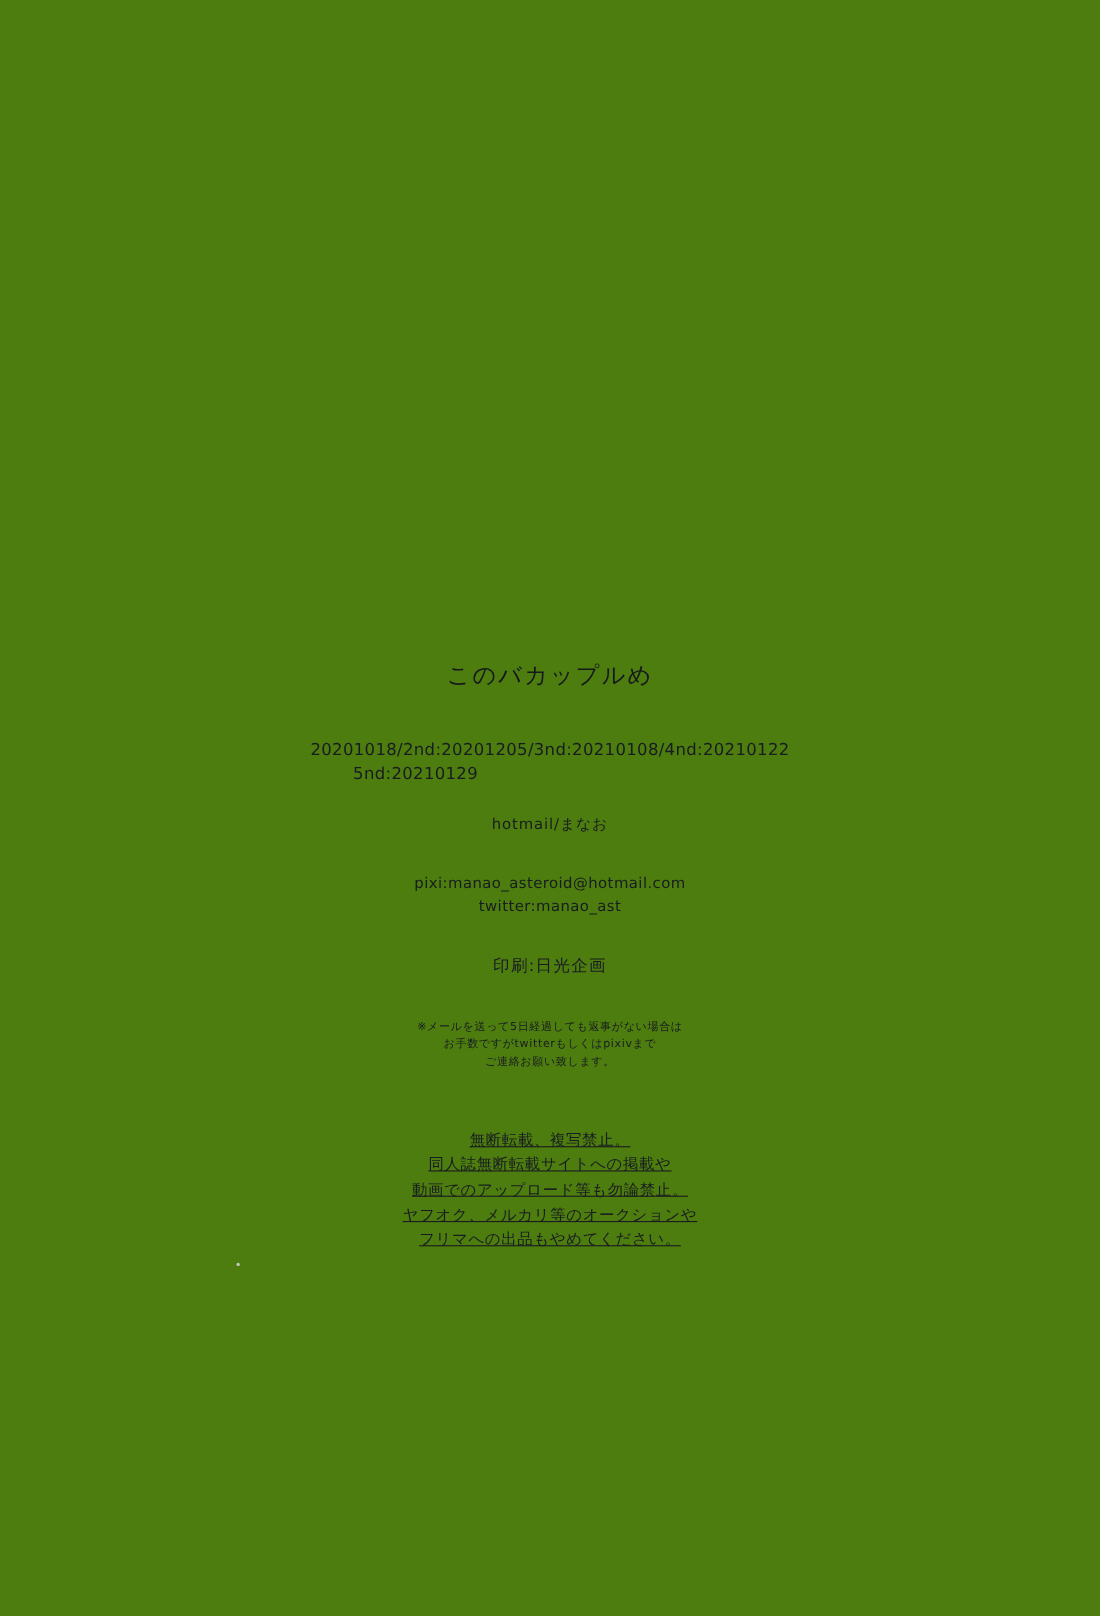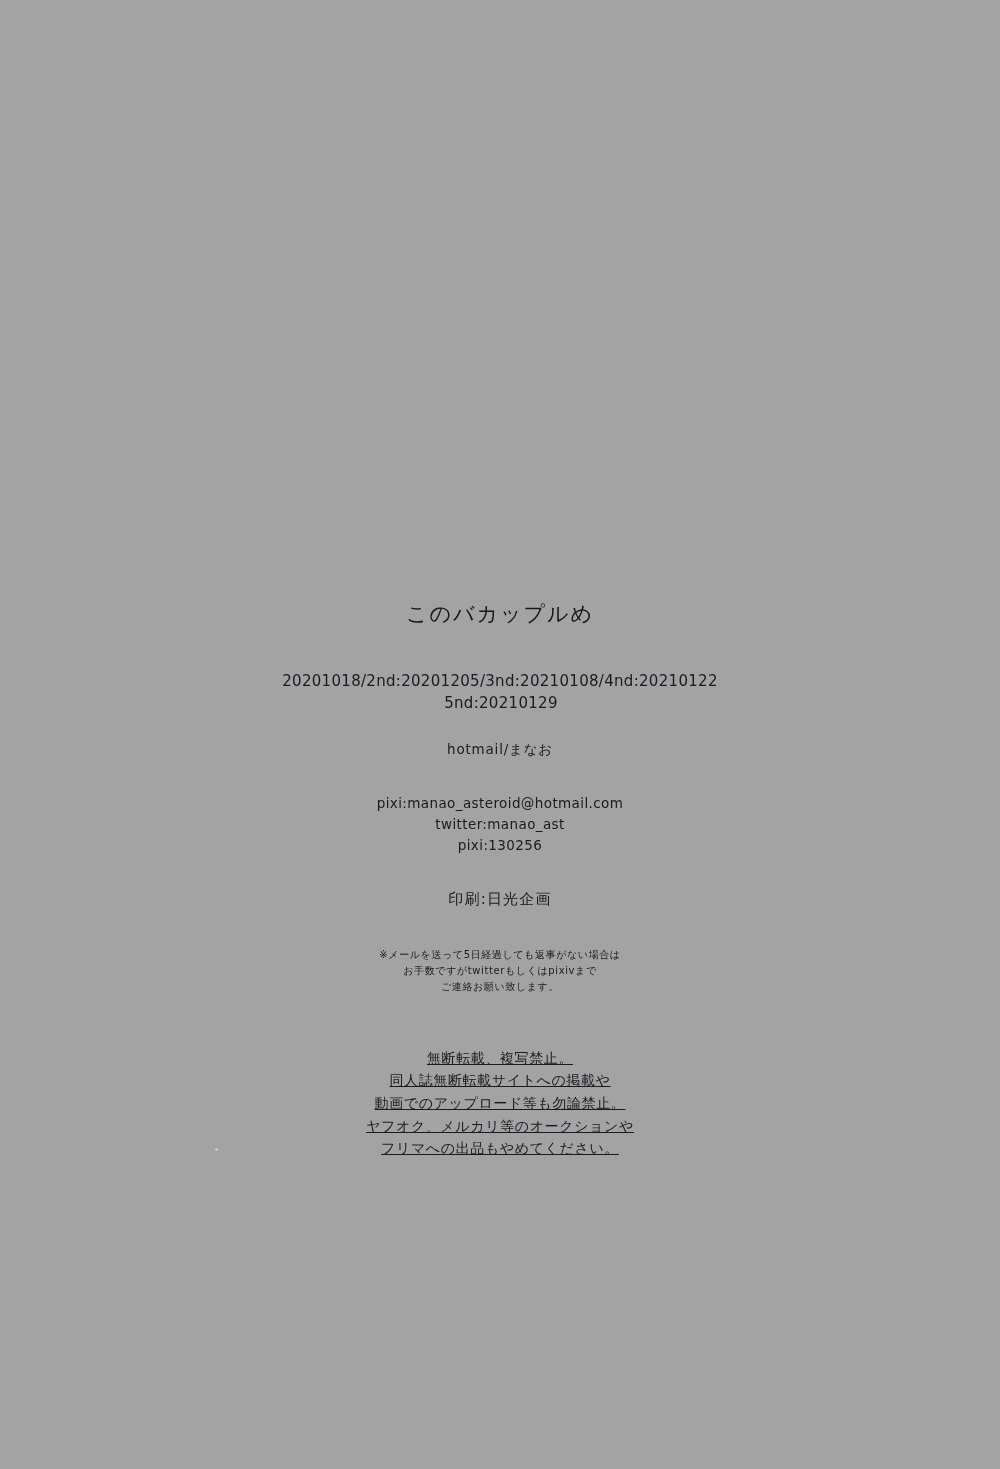--- a/index.html
+++ b/index.html
@@ -14,21 +14,21 @@
     color: #1a1a1a;
     position: relative;
     overflow: hidden;
   }
   .page {
     position: absolute;
     left: 0;
     top: 0;
     width: 1000px;
     height: 1469px;
-    background: #a3a3a3;
+    background: #4d7c0f;
   }
   .colophon {
     position: absolute;
     left: 0;
     top: 600px;
     width: 1000px;
     text-align: center;
   }
   .title {
     font-size: 21px;
@@ -40,21 +40,21 @@
   }
   .dates {
     font-size: 15px;
     letter-spacing: 0.3px;
     color: #181c20;
     line-height: 1.45;
     margin: 0 0 26px 0;
   }
   .dates .line2 {
     display: block;
-    text-align: center;
+    text-align: left;
     width: 360px;
     margin: 0 auto;
     padding-left: 2px;
   }
   .circle {
     font-size: 13.5px;
     letter-spacing: 0.8px;
     color: #181c20;
     margin: 0 0 34px 0;
   }
@@ -111,21 +111,20 @@
     <div class="dates">
       <div>20201018/2nd:20201205/3nd:20210108/4nd:20210122</div>
       <span class="line2">5nd:20210129</span>
     </div>
 
     <div class="circle">hotmail/まなお</div>
 
     <div class="contact">
       <div>pixi:manao_asteroid@hotmail.com</div>
       <div>twitter:manao_ast</div>
-      <div>pixi:130256</div>
     </div>
 
     <div class="printer">印刷:日光企画</div>
 
     <div class="notice">
       <div>※メールを送って5日経過しても返事がない場合は</div>
       <div>お手数ですがtwitterもしくはpixivまで</div>
       <div>ご連絡お願い致します。</div>
     </div>
 

